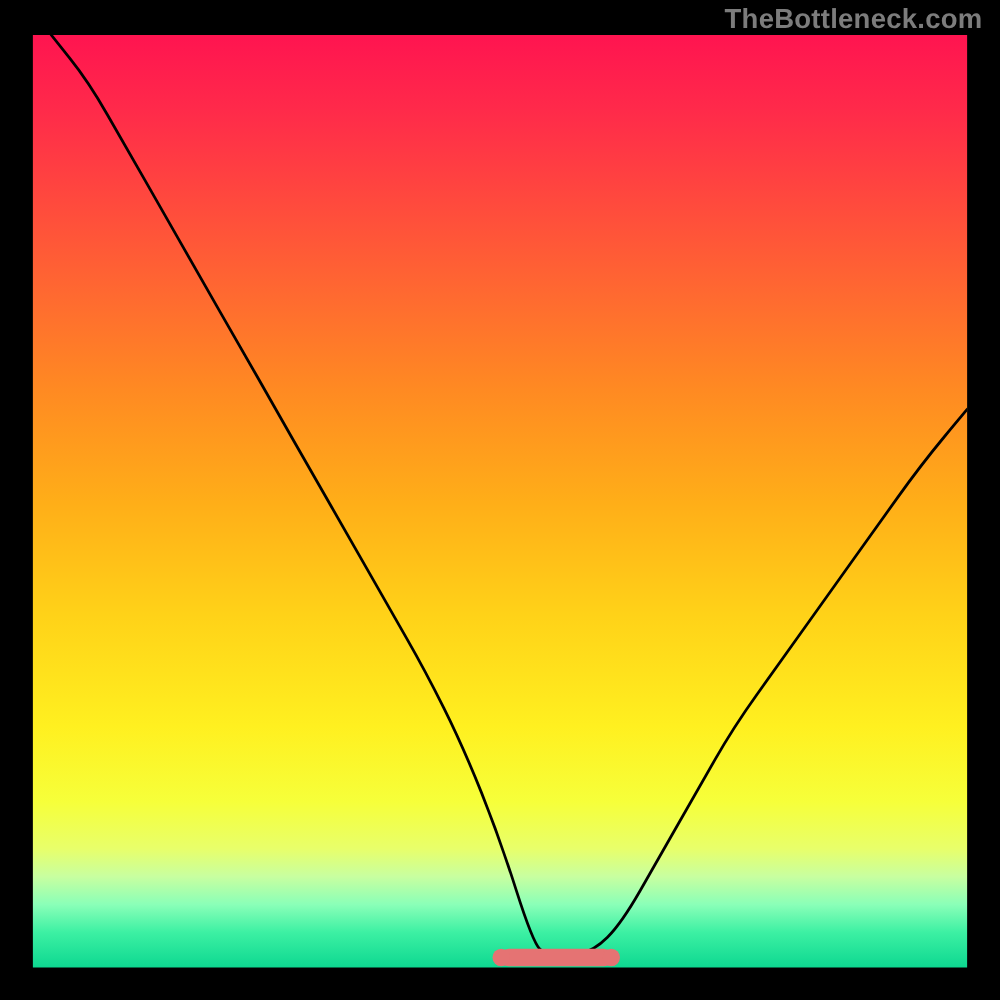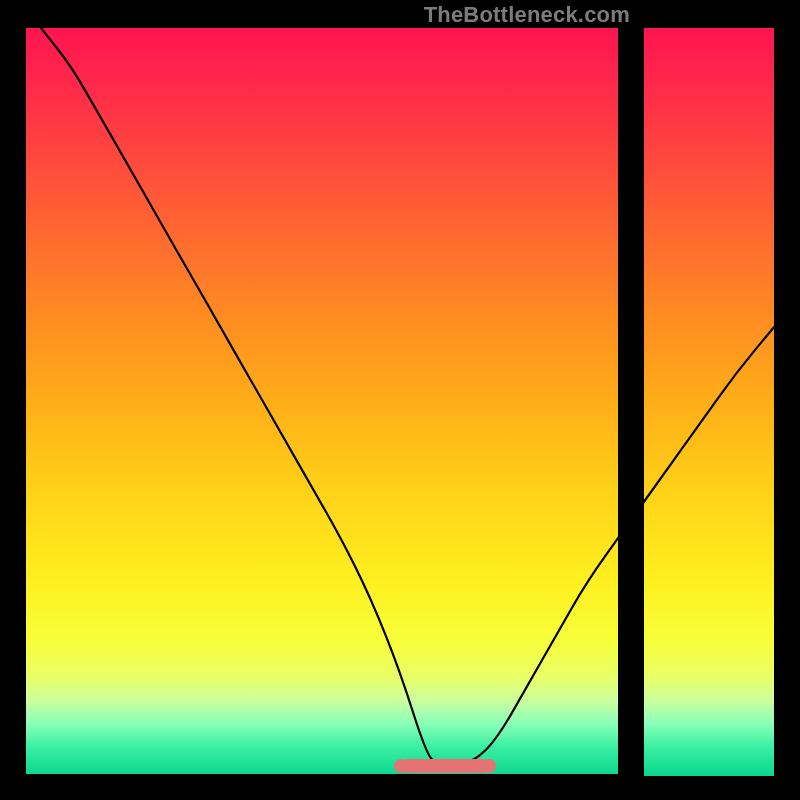--- a/index.html
+++ b/index.html
@@ -5,21 +5,21 @@
   html, body {
     margin: 0;
     padding: 0;
     width: 800px;
     height: 800px;
     background: #000;
     overflow: hidden;
   }
   .frame {
     position: relative;
-    width: 644px;
+    width: 800px;
     height: 800px;
     background: #000;
   }
   .watermark {
     position: absolute;
     top: 2px;
     right: 14px;
     color: #7c7c7c;
     font-family: Arial, Helvetica, sans-serif;
     font-size: 22px;

